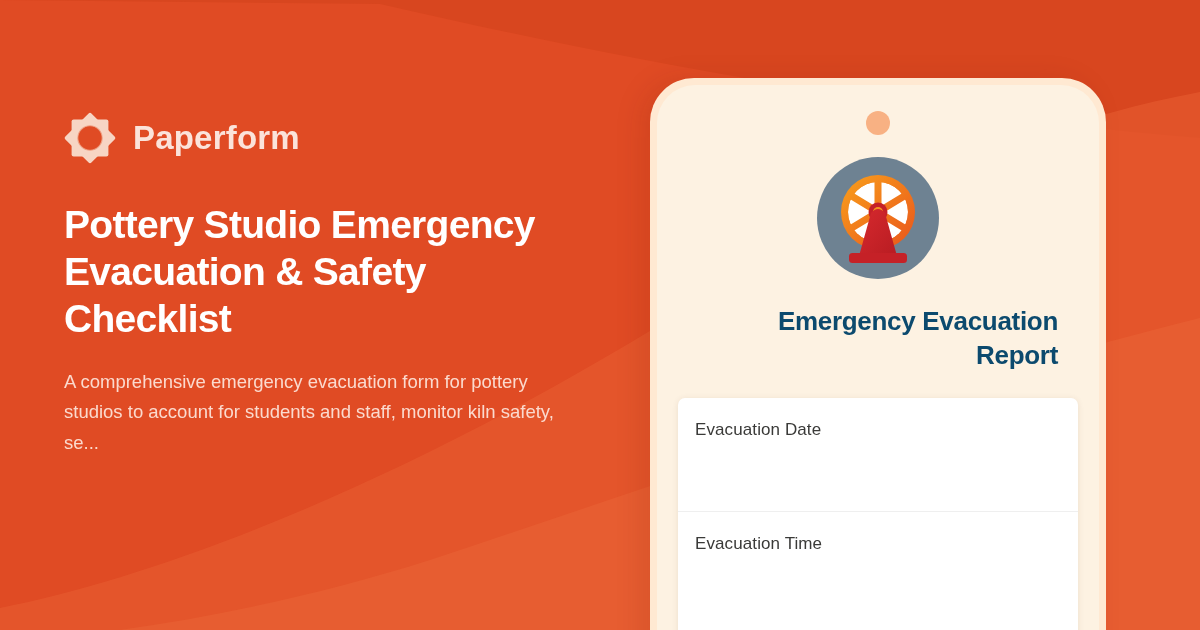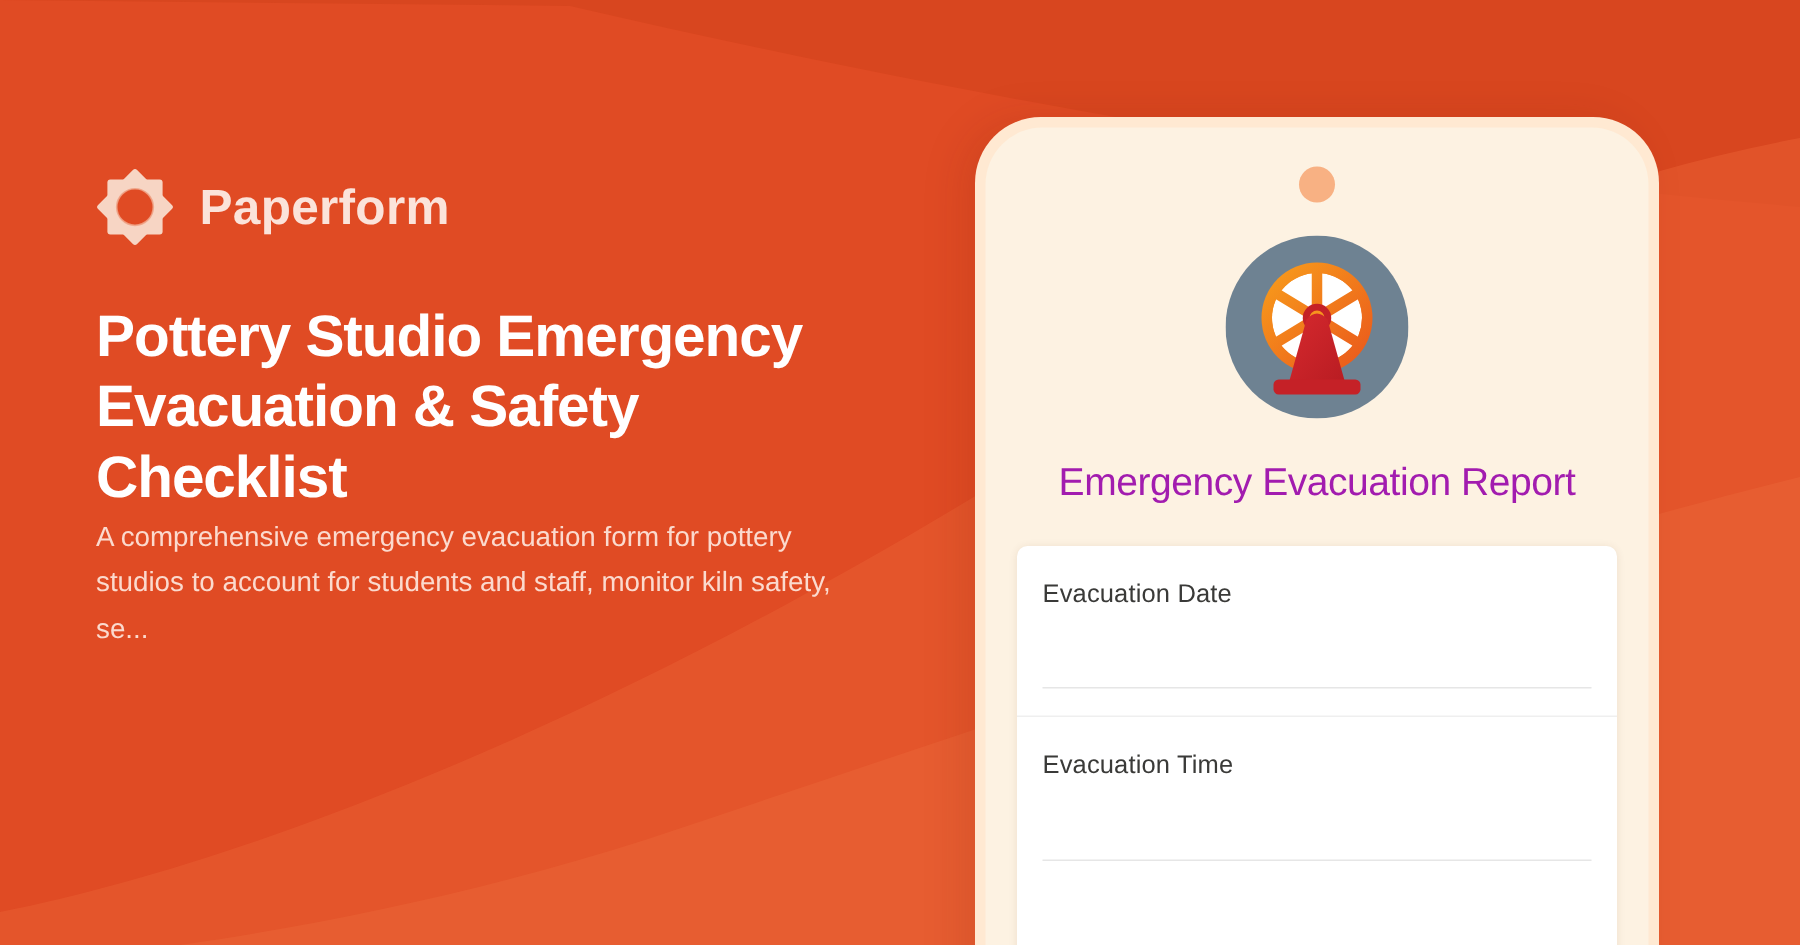--- a/index.html
+++ b/index.html
@@ -40,20 +40,21 @@
     margin-top:33px;
     font-size:39px;
     line-height:1.21;
     font-weight:700;
     color:#FFFFFF;
     letter-spacing:-0.7px;
     max-width:520px;
   }
 
   .subcopy {
+    margin-top:24px;
     font-size:18.5px;
     line-height:1.67;
     color:#FBDACE;
     max-width:510px;
     font-weight:400;
   }
 
   
   .phone {
     position:absolute;
@@ -84,42 +85,42 @@
   .app-icon {
     width:122px; height:122px;
     margin-top:22px;
     flex:0 0 auto;
     display:block;
   }
   .form-title {
     margin-top:26px;
     font-size:26px;
     line-height:1.3;
-    font-weight:400;
-    color:#a21caf;
-    text-align:left;
+    font-weight:700;
+    color:#0c4a6e;
+    text-align:right;
     letter-spacing:-0.3px;
     max-width:360px;
     flex:0 0 auto;
   }
   .form-card {
     margin-top:25px;
     width:400px;
     background:#FFFFFF;
     border-radius:7px 7px 0 0;
     box-shadow:0 1px 6px rgba(90,50,20,0.10);
     overflow:hidden;
     flex:1 1 auto;
   }
   .field {
     padding:22px 17px 0 17px;
     height:114px;
     border-bottom:1px solid #EFEFEF;
     display:flex;
-    flex-direction:column;
+    flex-direction:row;
   }
   .field:last-child { border-bottom:none; }
   .field-label {
     font-size:17px;
     color:#3A3A38;
     font-weight:400;
     letter-spacing:0.1px;
   }
   .field-line {
     margin-top:auto;

